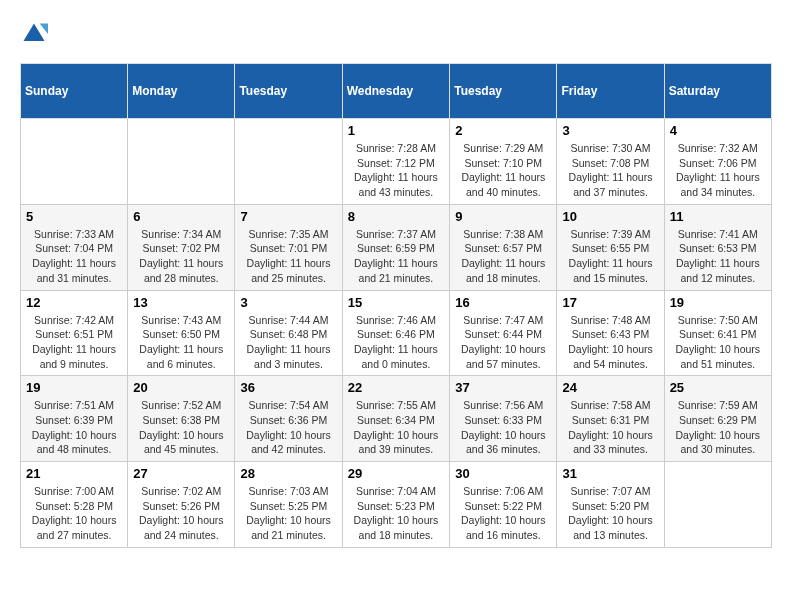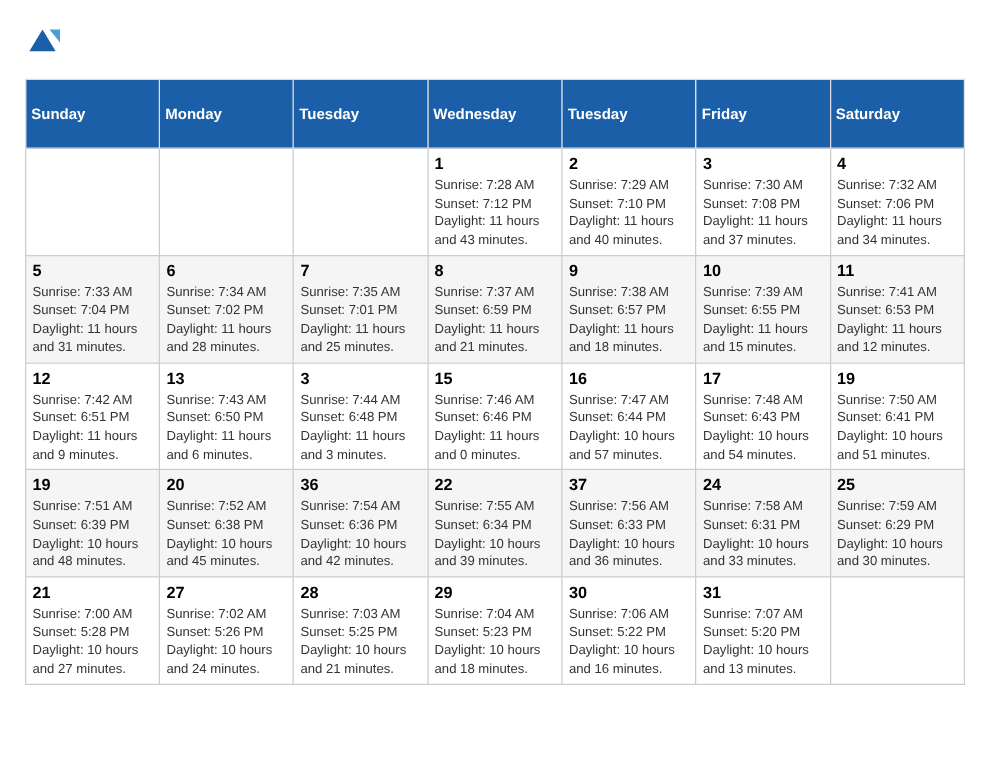--- a/index.html
+++ b/index.html
@@ -75,20 +75,21 @@
     .day-number {
       font-weight: bold;
       font-size: 13px;
       margin-bottom: 3px;
       display: block;
     }
     .day-info {
       color: #333;
       font-size: 10.5px;
       line-height: 1.4;
+      text-align: center;
     }
     .empty-cell {
       background: #fff !important;
     }
     .calendar tr:nth-child(even) .empty-cell {
       background: #f5f5f5 !important;
     }
   </style>
 </head>
 <body>

